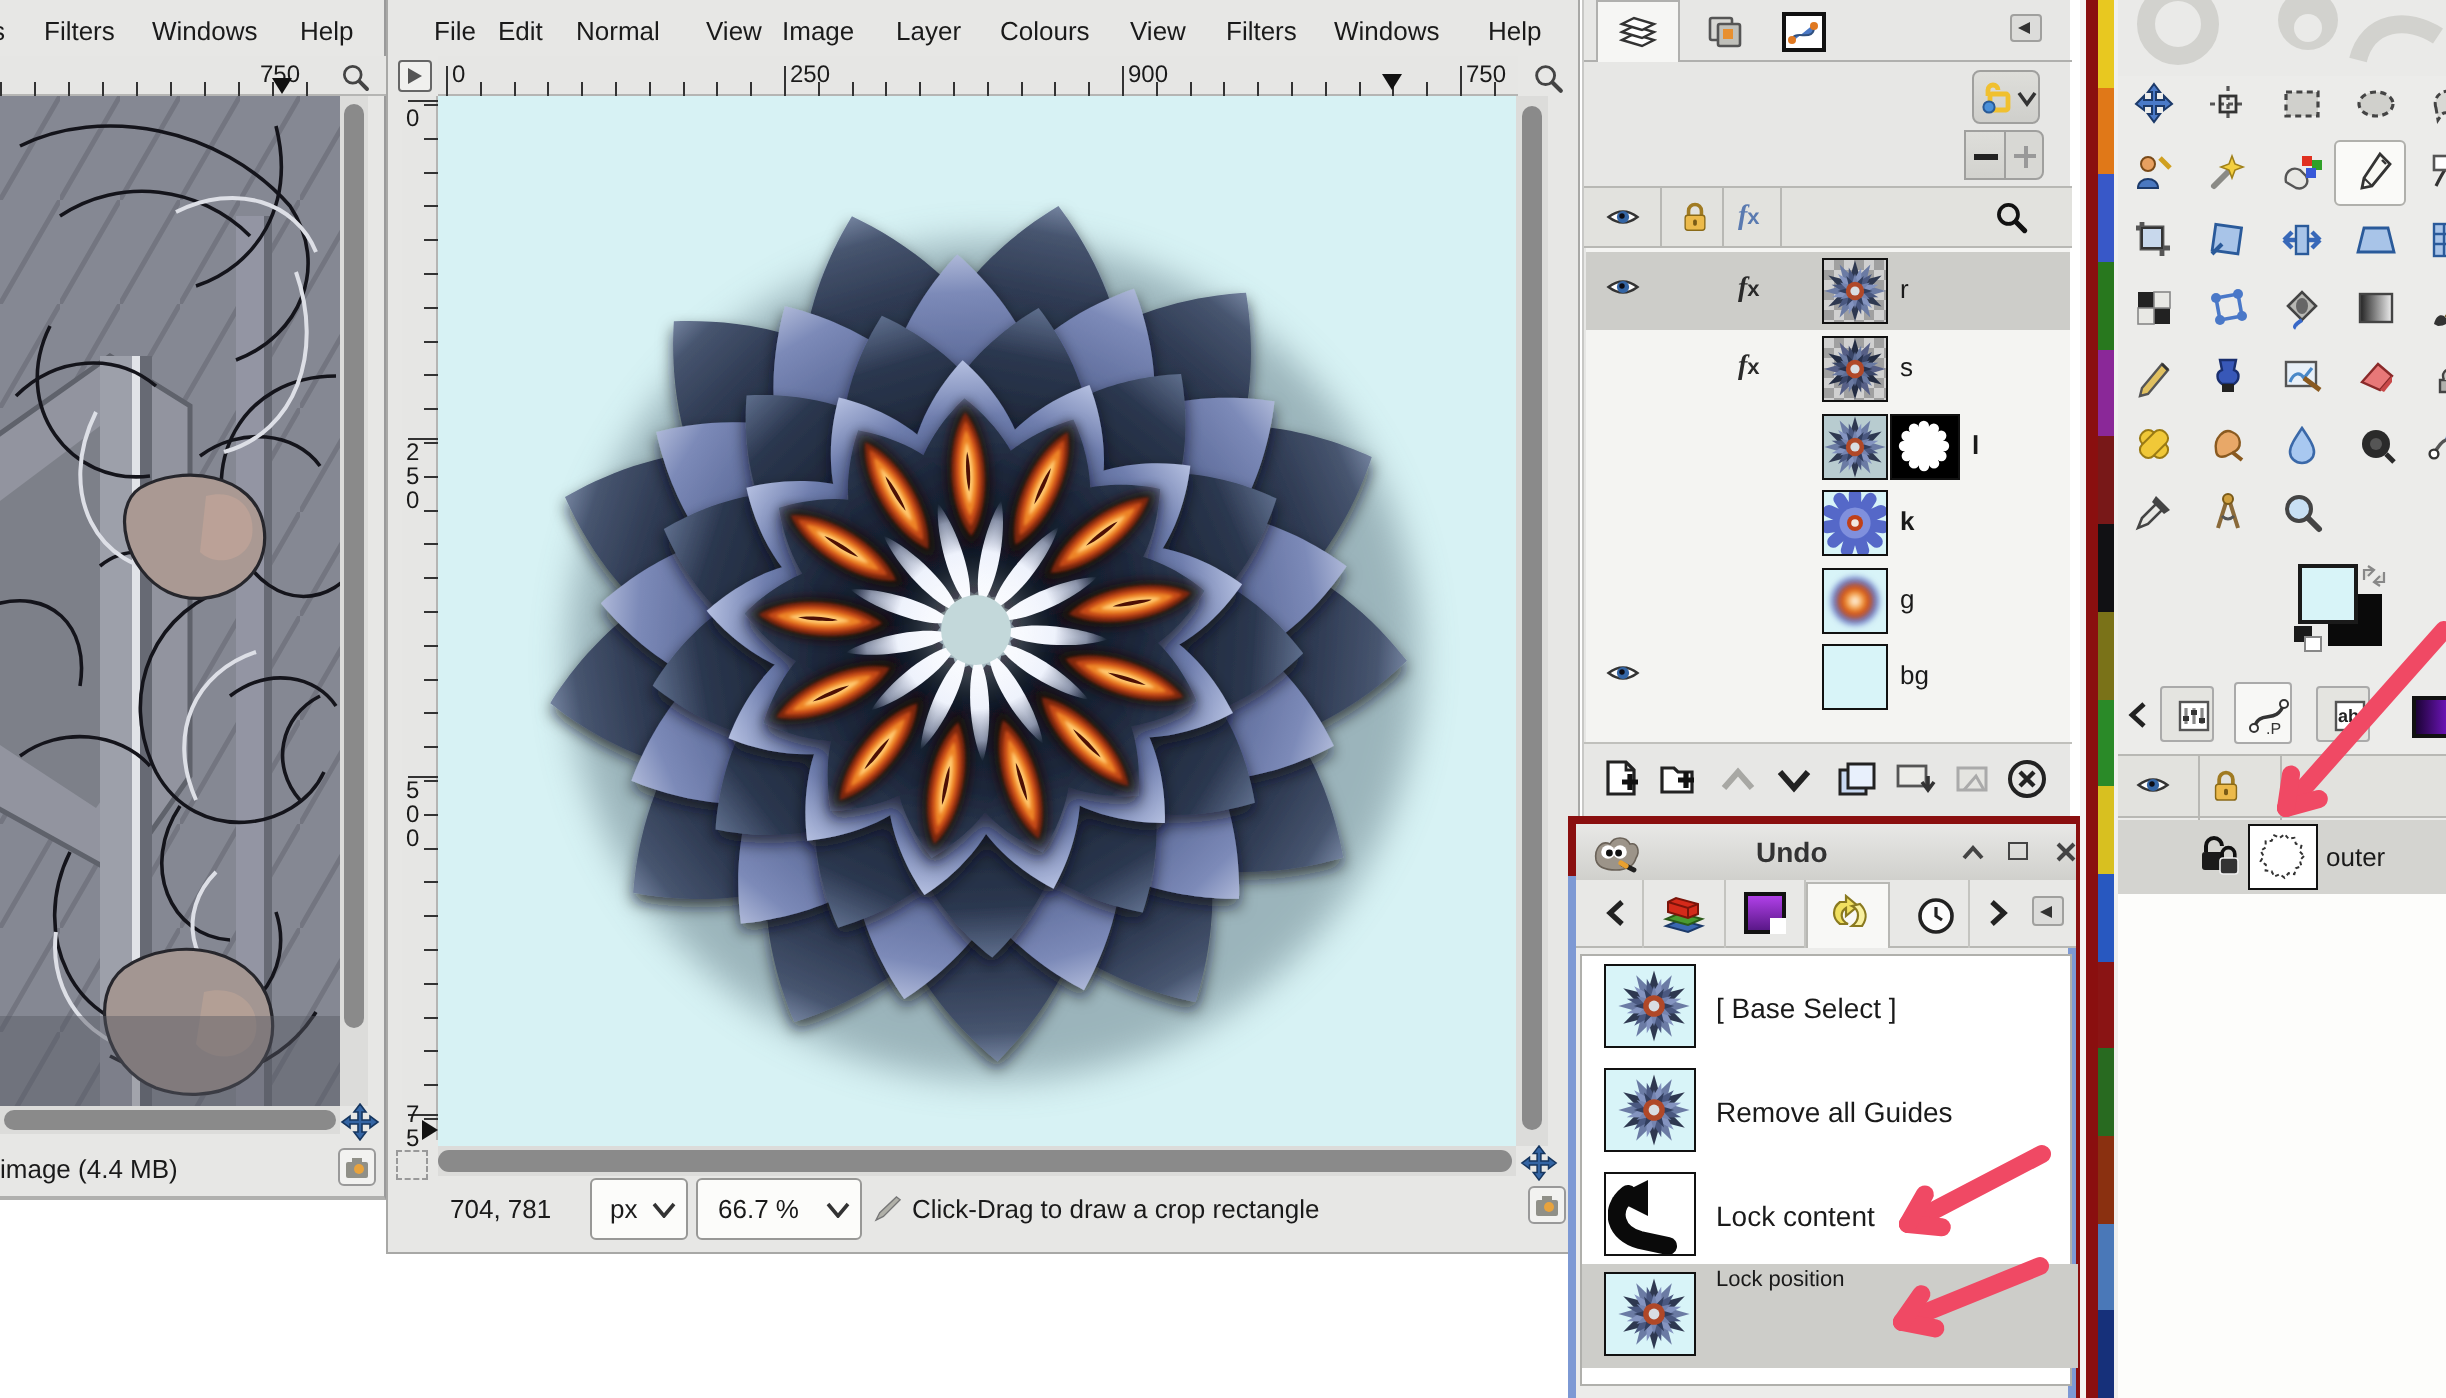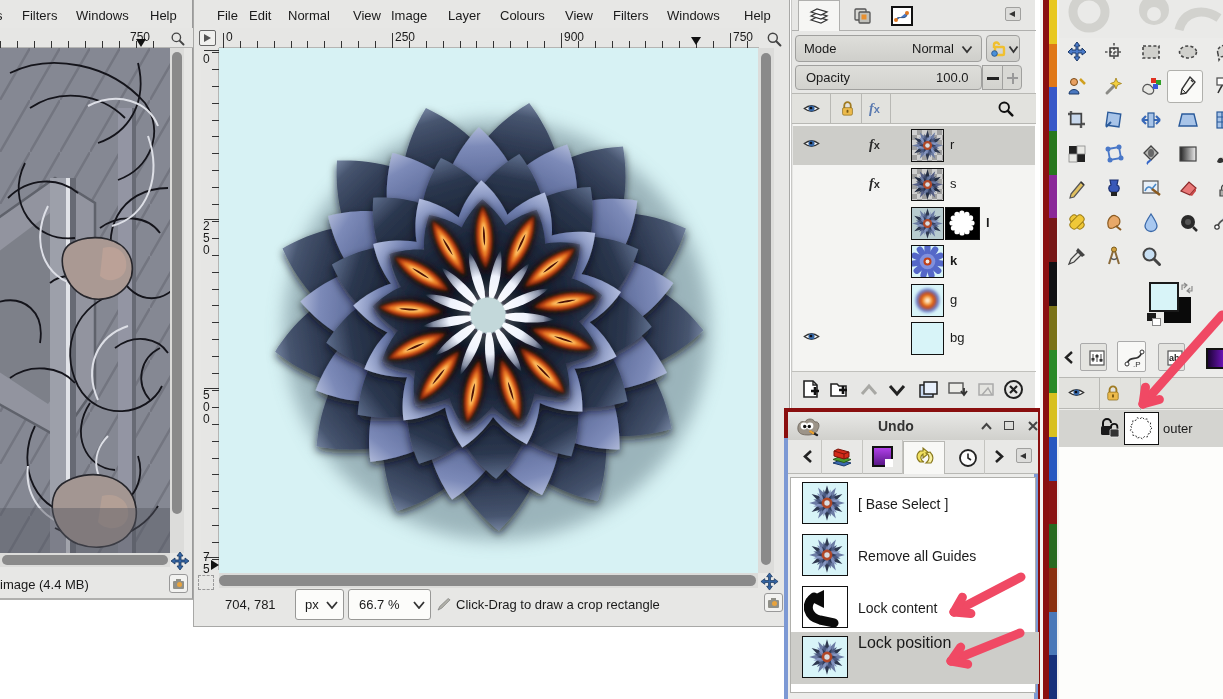--- a/index.html
+++ b/index.html
@@ -465,40 +465,29 @@
       <svg class="a" style="left:98px;top:5px" width="24" height="22" viewBox="0 0 24 22">
         <rect x="2" y="2" width="20" height="18" fill="#fff" stroke="#111" stroke-width="2"></rect>
         <path d="M6 16 C6 8 18 18 17 7" fill="#4a78c4" stroke="#30507e" stroke-width="1"></path>
         <circle cx="6" cy="15" r="2" fill="#e07820"></circle>
         <circle cx="17" cy="8" r="2" fill="#e07820"></circle>
       </svg>
       <div class="a" style="left:213px;top:7px;width:16px;height:14px;background:#dcdcda;border:1px solid #a0a09e;border-radius:2px">
         <div class="a" style="left:3px;top:3px;width:0;height:0;border-top:3.5px solid transparent;border-bottom:3.5px solid transparent;border-right:6px solid #333"></div>
       </div>
     </div>
-    <div class="a" style="left:3px;top:35px;width:187px;height:27px;background:linear-gradient(#dededa,#cfcfcb);border:1px solid #a0a09e;border-radius:4px">
-      <div class="a t" style="left:8px;top:5px">Mode</div>
-      <div class="a t" style="left:116px;top:5px">Normal</div>
-      <svg class="a" style="left:165px;top:9px" width="12" height="9">
-        <path d="M1.5 1.5 L6 7 L10.5 1.5" fill="none" stroke="#333" stroke-width="1.8"></path>
-      </svg>
-    </div>
     <div class="a" style="left:194px;top:35px;width:34px;height:27px;background:linear-gradient(#dededa,#cfcfcb);border:1px solid #a0a09e;border-radius:4px">
       <svg class="a" style="left:3px;top:4px" width="18" height="18" viewBox="0 0 18 18">
         <path d="M4 8 V5 a2.5 2.5 0 0 1 5 0" fill="none" stroke="#f0c030" stroke-width="2.4"></path>
         <rect x="5" y="7" width="9" height="8" rx="1" fill="none" stroke="#f0c030" stroke-width="2.4"></rect>
         <circle cx="4.5" cy="13.5" r="2.8" fill="#4a90d9" stroke="#2a5a96" stroke-width="1"></circle>
       </svg>
       <svg class="a" style="left:21px;top:9px" width="11" height="9">
         <path d="M1.5 1.5 L5.5 7 L9.5 1.5" fill="none" stroke="#333" stroke-width="1.8"></path>
       </svg>
-    </div>
-    <div class="a" style="left:3px;top:65px;width:187px;height:25px;background:linear-gradient(#dededa,#d2d2ce);border:1px solid #a0a09e;border-radius:4px">
-      <div class="a t" style="left:10px;top:4px">Opacity</div>
-      <div class="a t" style="left:140px;top:4px">100.0</div>
     </div>
     <div class="a" style="left:190px;top:65px;width:21px;height:25px;background:linear-gradient(#dededa,#d2d2ce);border:1px solid #a0a09e">
       <div class="a" style="left:4px;top:11px;width:12px;height:2.5px;background:#222"></div>
     </div>
     <div class="a" style="left:210px;top:65px;width:20px;height:25px;background:#d8d8d4;border:1px solid #a0a09e;border-radius:0 4px 4px 0">
       <div class="a" style="left:4px;top:11px;width:11px;height:2px;background:#999"></div>
       <div class="a" style="left:8.5px;top:6.5px;width:2px;height:11px;background:#999"></div>
     </div>
     <div class="a" style="left:0;top:93px;width:244px;height:31px;background:#e2e2de;border-top:1px solid #b8b8b4;border-bottom:1px solid #b8b8b4">
       <div class="a" style="left:38px;top:0;width:1px;height:31px;background:#b8b8b4"></div>
@@ -920,21 +909,21 @@
               <path d="M18.0 18.0 L16.5 23.3 L13.0 26.7 L14.1 22.0 Z" fill="#323e5e"></path>
               <path d="M18.0 18.0 L14.0 21.9 L9.3 23.0 L12.7 19.5 Z" fill="#7484b0"></path>
               <path d="M18.0 18.0 L12.6 19.4 L7.9 18.0 L12.6 16.6 Z" fill="#323e5e"></path>
               <path d="M18.0 18.0 L12.7 16.5 L9.3 13.0 L14.0 14.1 Z" fill="#7484b0"></path>
               <path d="M18.0 18.0 L14.1 14.0 L13.0 9.3 L16.5 12.7 Z" fill="#323e5e"></path>
               <path d="M18.0 18.0 L16.6 12.6 L18.0 7.9 L19.4 12.6 Z" fill="#7484b0"></path>
               <circle cx="18.0" cy="18.0" r="5.4" fill="#b04828"></circle>
               <circle cx="18.0" cy="18.0" r="2.7" fill="#d8dde2"></circle>
             </g>
           </svg></div>
-        <div class="a t" style="left:67px;top:156px;font-size:16px">Lock position</div>
+        <div class="a t" style="left:67px;top:156px;font-size:11px">Lock position</div>
       </div>
     </div>
   </div>
 <div class="a" style="left:1043px;top:0;width:6px;height:699px;background:#8a0f0f"></div>
 <div class="a" style="left:1049px;top:0.0px;width:8px;height:44.2px;background:#e8c820"></div>
 <div class="a" style="left:1049px;top:43.7px;width:8px;height:44.2px;background:#e07818"></div>
 <div class="a" style="left:1049px;top:87.4px;width:8px;height:44.2px;background:#3858c8"></div>
 <div class="a" style="left:1049px;top:131.1px;width:8px;height:44.2px;background:#28781e"></div>
 <div class="a" style="left:1049px;top:174.8px;width:8px;height:44.2px;background:#8a2898"></div>
 <div class="a" style="left:1049px;top:218.4px;width:8px;height:44.2px;background:#781818"></div>

